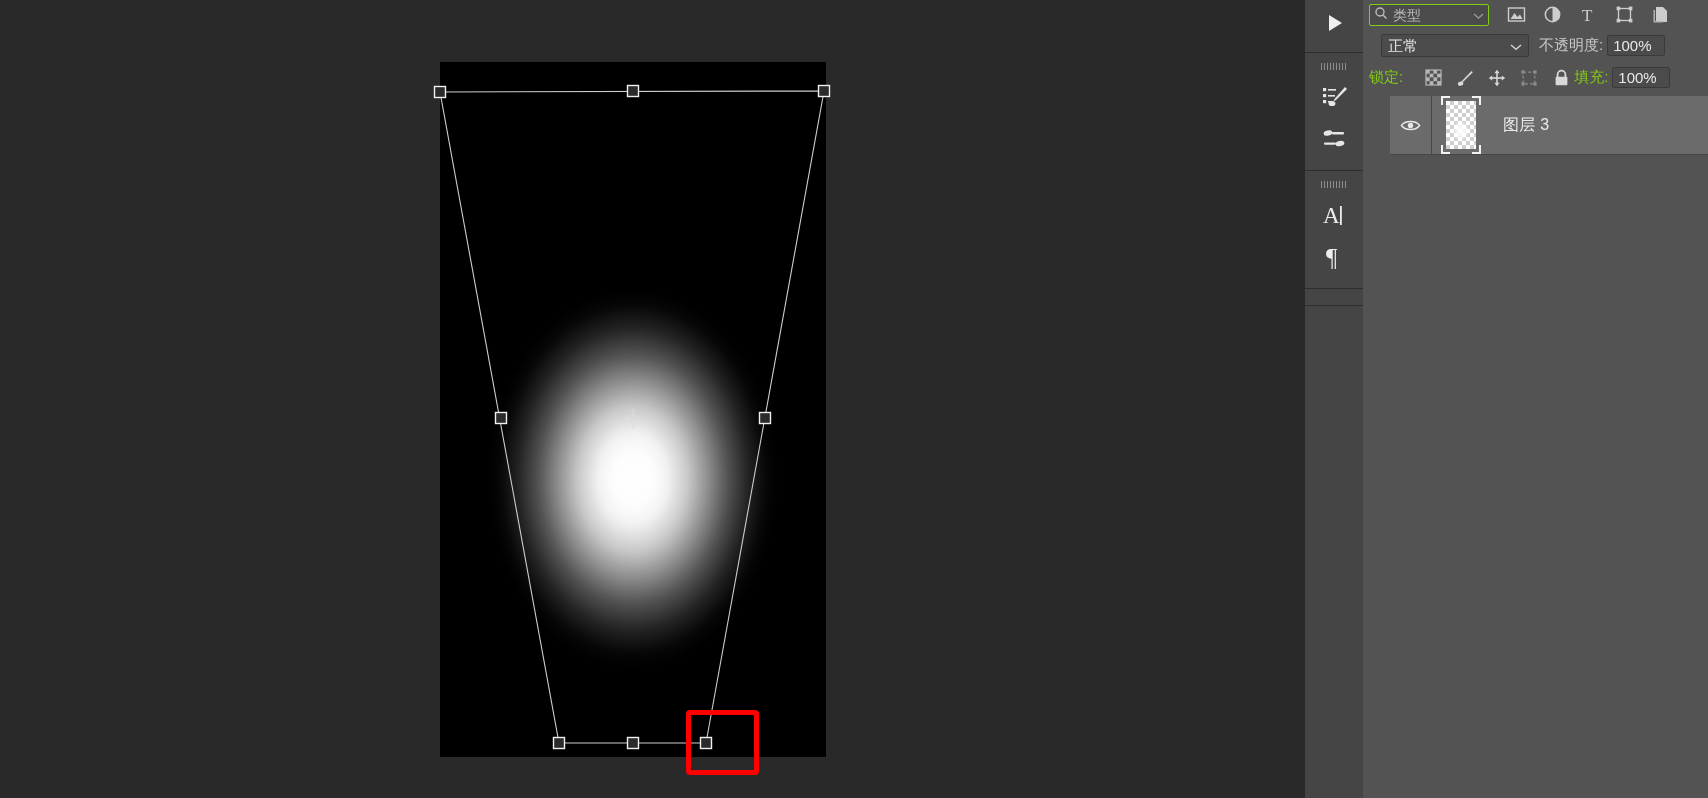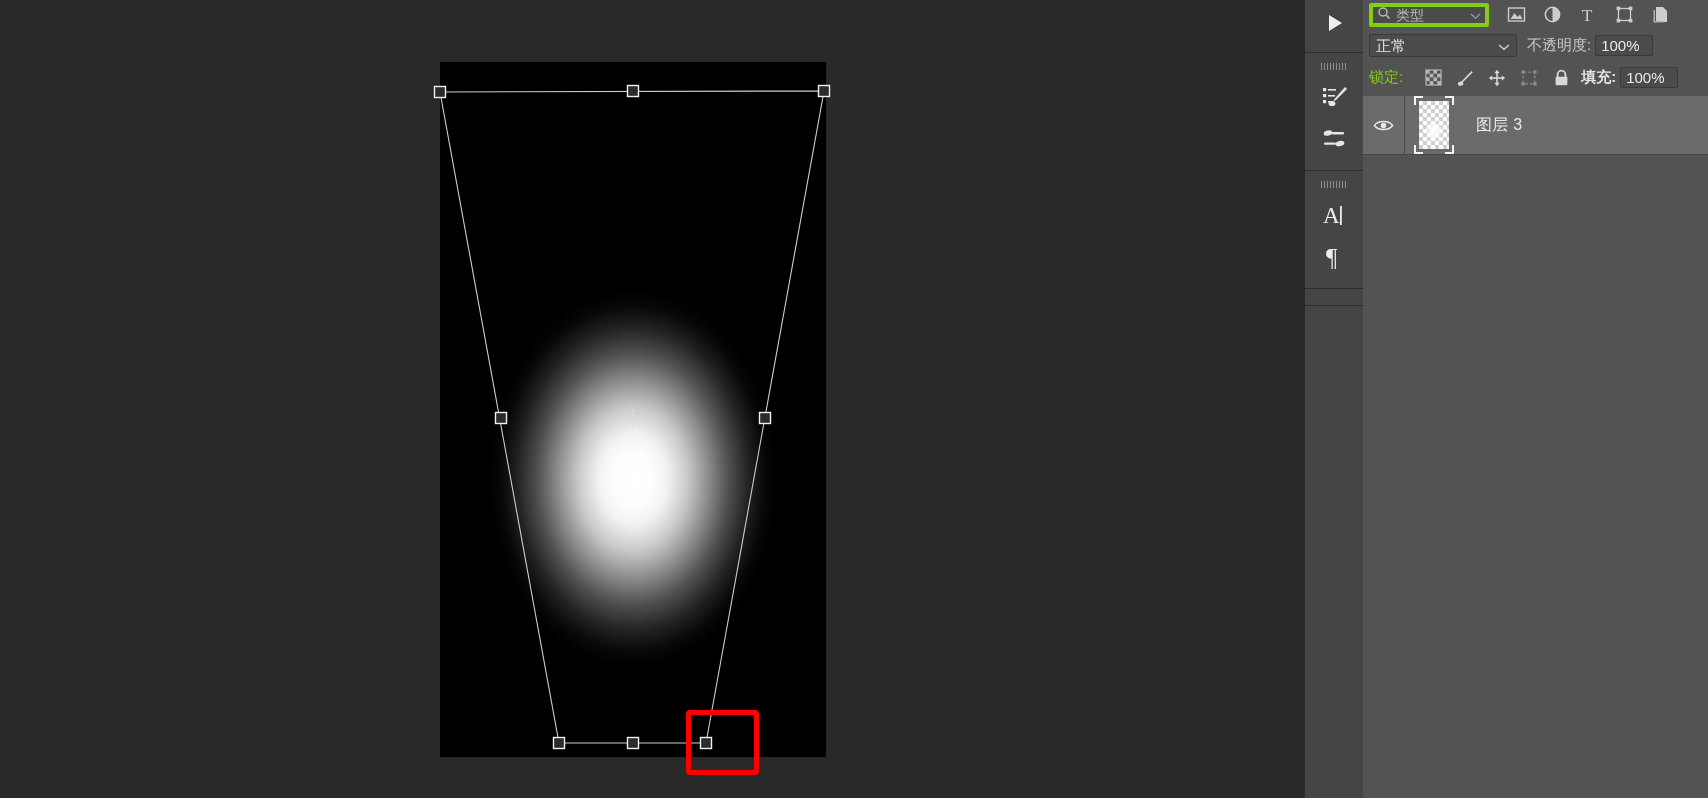--- a/index.html
+++ b/index.html
@@ -102,21 +102,21 @@
   .filter-row {
     display: flex; align-items: center;
     height: 29px;
     padding: 0 2px 0 6px;
     gap: 0px;
   }
   .filter-kind {
     display: flex; align-items: center;
     width: 120px; height: 22px;
     background: #4b4b4b;
-    border: 4px solid #84cc16;
+    border: 1px solid #84cc16;
     border-radius: 2px;
     padding: 8px 4px;
     gap: 5px;
   }
   .filter-kind .magnifier { flex: 0 0 auto; }
   .filter-kind-label {
     font-size: 14px; color: #b9b9b9; flex: 1;
     line-height: 20px;
   }
   .filter-kind .caret { flex: 0 0 auto; opacity: .65; }
@@ -136,20 +136,21 @@
   }
   .blend-select {
     width: 148px; height: 23px;
     background: #4b4b4b;
     border: 1px solid #3a3a3a;
     border-radius: 2px;
     display: flex; align-items: center;
     padding: 0 6px;
     color: #e4e4e4; font-size: 15px;
     position: relative;
+    margin-left: 12px;
   }
   .blend-select .blend-label { flex: 1; line-height: 21px; }
   .opacity-label {
     margin-left: 10px;
     color: #c9c9c9; font-size: 15px; white-space: nowrap;
   }
   .num-field {
     margin-left: 4px;
     min-width: 58px; height: 21px;
     background: #4b4b4b;
@@ -163,24 +164,24 @@
   .lock-row {
     display: flex; align-items: center;
     height: 31px; padding: 0 0 0 6px;
   }
   .lock-label { color: #84cc16; font-size: 15px; margin-right: 19px; }
   .lock-icons { display: flex; align-items: center; gap: 10px; }
   .lock-icons .li {
     width: 22px; height: 22px;
     display: flex; align-items: center; justify-content: center;
   }
-  .fill-label { margin-left: 9px; color: #e5e5e5; font-size: 15px; white-space: nowrap; font-weight: bold; }
-
-  
-  .layer-list { margin-top: 3px; }
+  .fill-label { margin-left: 2px; color: #84cc16; font-size: 15px; white-space: nowrap; }
+
+  
+  .layer-list { margin-top: 3px; margin-left: 27px; }
   .layer-row {
     display: flex; align-items: center;
     height: 59px;
     border-bottom: 1px solid #464646;
     background: #535353;
   }
   .layer-row.selected { background: #6b6b6b; }
   .eye-cell {
     width: 42px; height: 100%;
     display: flex; align-items: center; justify-content: center;

